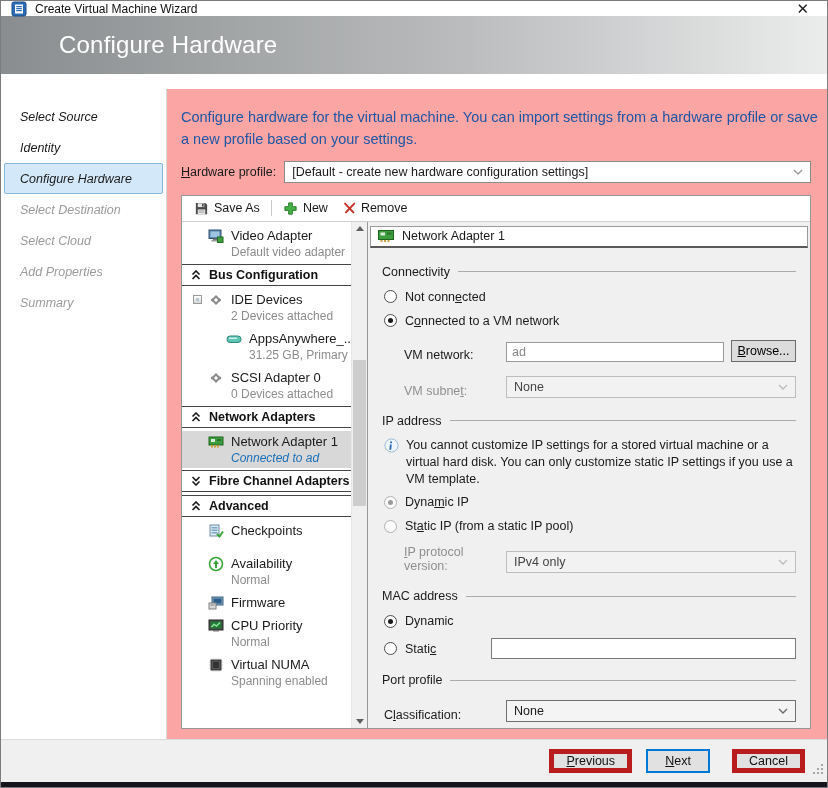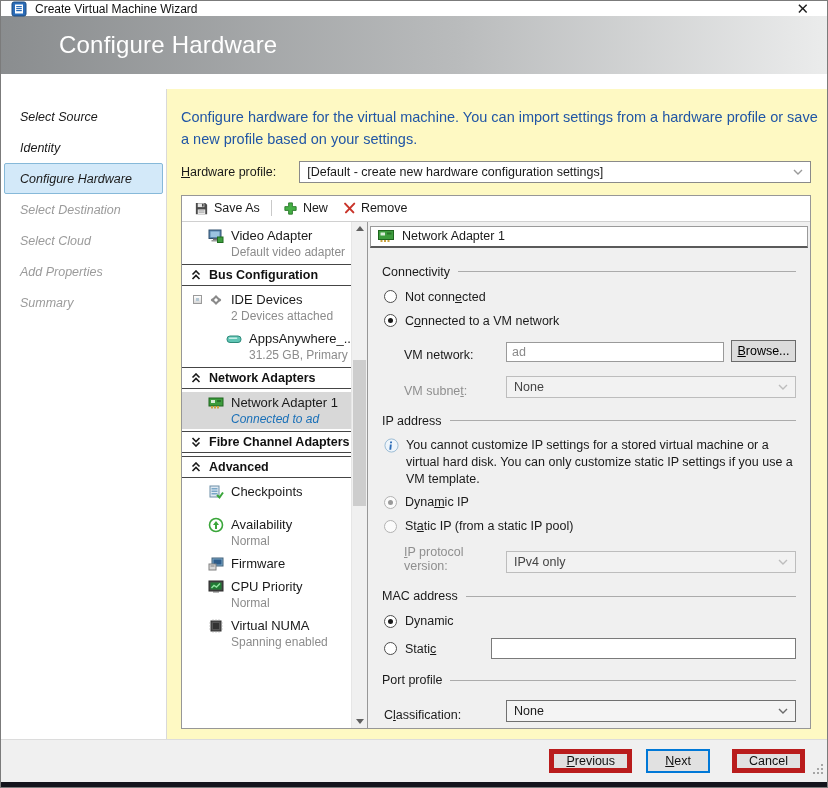--- a/index.html
+++ b/index.html
@@ -22,26 +22,26 @@
 
   
   .body { position:absolute; top:88px; left:0; right:0; bottom:48px; display:flex; }
 
   .sidebar { width:166px; background:#fff; border-right:1px solid #d9d9d9; padding-top:12px; flex:none;font-style:italic; }
   .side-item { height:31px; display:flex; align-items:center; padding-left:15px;
                font-size:12.5px; color:#1a1a1a; margin:0 3px; border:1px solid transparent; cursor:pointer; }
   .side-item.disabled { color:#9b9b9b; cursor:default; }
   .side-item.selected { background:#d3e9f9; border-color:#86b9d9; border-radius:2px; }
 
-  .main { flex:1; background:#fef9c3; display:flex; flex-direction:column;
+  .main { flex:1; background:#fca5a5; display:flex; flex-direction:column;
           padding:18px 16px 10px 14px; min-width:0; }
   .description { color:#2156a5; font-size:14.5px; line-height:1.5; width:644px; }
 
   .profile-row { display:flex; align-items:center; margin-top:10px; font-size:12.5px; color:#1a1a1a; }
-  .profile-row .plabel { margin-right:23px; flex:none;text-align:center; }
+  .profile-row .plabel { margin-right:8px; flex:none;text-align:center; }
   .combo { flex:1; height:22px; background:#fff; border:1px solid #8a8a8a; display:flex;
            align-items:center; padding:0 7px; font-size:12.5px; color:#1a1a1a; cursor:pointer; }
   .combo .chev { margin-left:auto; flex:none; display:flex; }
 
   .container { flex:1; margin-top:12px; border:1px solid #979797; display:flex;
                flex-direction:column; background:#fff; min-height:0; }
   .toolbar { height:26px; display:flex; align-items:center; padding:0 6px; background:#fff;
              border-bottom:1px solid #d0d0d0; gap:2px; flex:none; }
   .tb-btn { display:flex; align-items:center; gap:5px; font-size:12.5px; color:#1a1a1a;
             padding:2px 6px; cursor:pointer; }
@@ -253,20 +253,30 @@
                   <rect x="1" y="5" width="14" height="6.5" rx="3" fill="#5fc4b4" stroke="#2d8a7a"></rect>
                   <rect x="2.8" y="6.4" width="8.5" height="1.6" rx="0.8" fill="#c9efe8"></rect>
                 </svg>
               <div>
                   <div class="t-title">AppsAnywhere_...</div>
                    <div class="t-sub">31.25 GB, Primary</div>
                 </div>
             </div>
 
 
+            <div class="t-item">
+              <svg class="t-icon" viewBox="0 0 16 16" fill="none" stroke="#8a8a8a" stroke-width="2">
+                  <path d="M3.5 9 L8 4.5 L12.5 9"></path>
+                  <path d="M12.5 7 L8 11.5 L3.5 7"></path>
+                </svg>
+              <div>
+                  <div class="t-title">SCSI Adapter 0</div>
+                   <div class="t-sub">0 Devices attached</div>
+                </div>
+            </div>
 
             <div class="t-section">
               <svg viewBox="0 0 10 10" width="10" height="10" fill="none" stroke="#1a1a1a" stroke-width="1.6">
                   <path d="M1.5 4.5 L5 1 L8.5 4.5"></path>
                   <path d="M1.5 9 L5 5.5 L8.5 9"></path>
                 </svg>
               <span>Network Adapters</span>
             </div>
 
             <div class="t-item selected">

